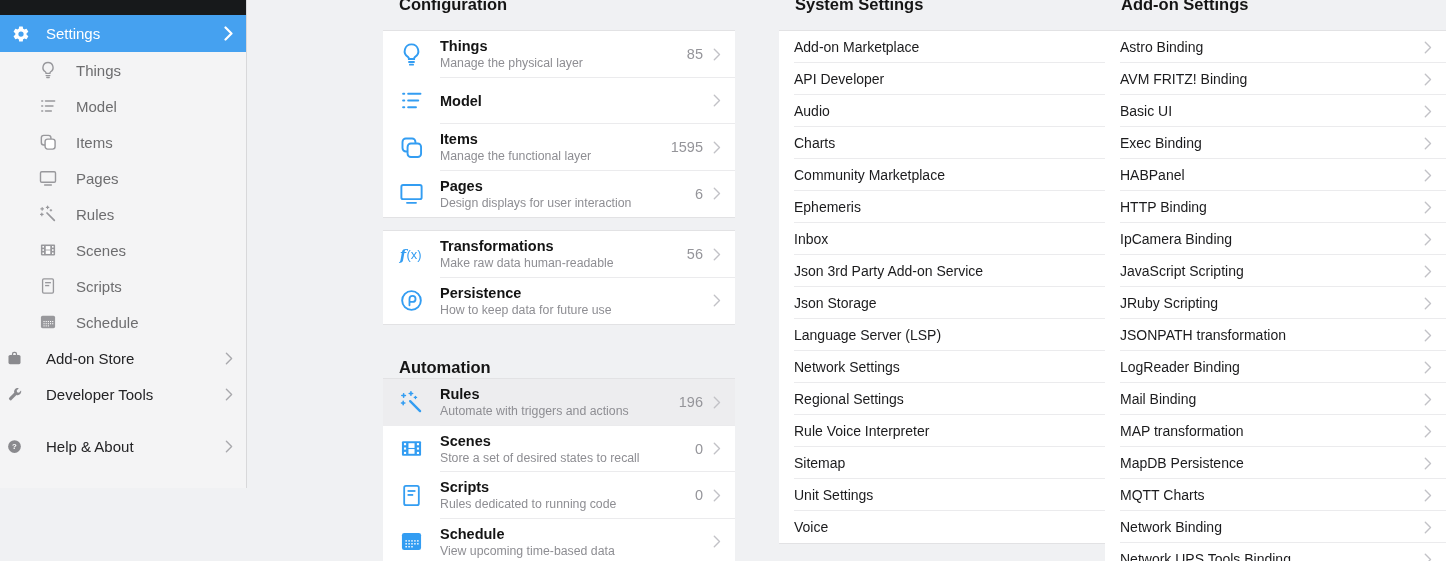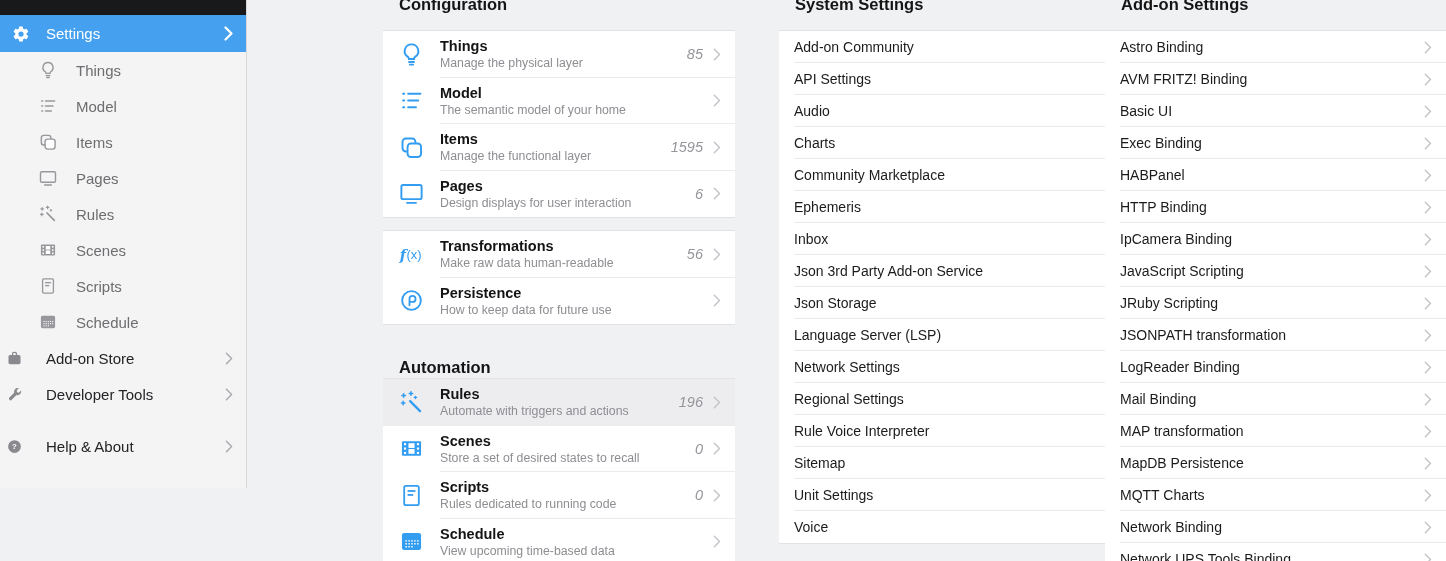--- a/index.html
+++ b/index.html
@@ -62,21 +62,21 @@
   .rich-row.highlighted{background:#ededef;}
   .rich-row:not(:last-child)::after{
     content:'';position:absolute;left:57px;right:0;bottom:0;border-bottom:1px solid #ebebed;
   }
   .rich-ic{width:57px;flex:0 0 57px;display:flex;justify-content:center;color:var(--icon-blue);}
   .rich-ic .glyph{width:27px;height:27px;display:flex;}
   .rich-main{flex:1;min-width:0;}
   .rich-title{font-size:14.5px;font-weight:bold;color:#141414;line-height:18px;}
   .rich-desc{font-size:12.3px;color:#8e8e93;line-height:15px;margin-top:1px;}
   .rich-after{display:flex;align-items:center;gap:10px;padding-right:14px;}
-  .count{font-size:14.5px;color:#95959a;font-style:italic;}
+  .count{font-size:14.5px;color:#95959a;}
   .chev-sm{width:8px;height:13px;color:#c2c2c7;display:flex;}
   
   .simple-row{
     height:32px;display:flex;align-items:center;position:relative;
     padding:0 14px 0 15px;font-size:14px;color:#1b1b1d;box-sizing:border-box;
   }
   .simple-row:not(:last-child)::after{
     content:'';position:absolute;left:15px;right:0;bottom:0;border-bottom:1px solid #ebebed;
   }
   .simple-row .chev-sm{margin-left:auto;}
@@ -284,21 +284,20 @@
               <line x1="9" y1="12" x2="18" y2="12"></line>
               <line x1="9" y1="18" x2="16" y2="18"></line>
               <line x1="4.5" y1="6" x2="5.6" y2="6"></line>
               <line x1="4.5" y1="12" x2="5.6" y2="12"></line>
               <line x1="4.5" y1="18" x2="5.6" y2="18"></line>
             </svg>
           </span>
         </span>
         <div class="rich-main">
           <div class="rich-title">Model</div>
-          <div class="rich-desc">The semantic model of your home</div>
         </div>
         <div class="rich-after">
           <span class="chev-sm">
             <svg viewBox="0 0 9 15" fill="none" stroke="currentColor" stroke-width="1.6" stroke-linecap="round" stroke-linejoin="round">
               <polyline points="1.5,1.5 7.5,7.5 1.5,13.5"></polyline>
             </svg>
           </span>
         </div>
       </div>
       <div class="rich-row">
@@ -507,29 +506,29 @@
           </span>
         </div>
       </div>
     </div>
 </section>
 
 <section class="col" id="col-system">
   <h2 class="block-title">System Settings</h2>
   <div class="card">
       <div class="simple-row">
-        <span>Add-on Community</span>
-        <span class="chev-sm">
-          <svg viewBox="0 0 9 15" fill="none" stroke="currentColor" stroke-width="1.6" stroke-linecap="round" stroke-linejoin="round">
-            <polyline points="1.5,1.5 7.5,7.5 1.5,13.5"></polyline>
-          </svg>
-        </span>
-      </div>
-      <div class="simple-row">
-        <span>API Settings</span>
+        <span>Add-on Marketplace</span>
+        <span class="chev-sm">
+          <svg viewBox="0 0 9 15" fill="none" stroke="currentColor" stroke-width="1.6" stroke-linecap="round" stroke-linejoin="round">
+            <polyline points="1.5,1.5 7.5,7.5 1.5,13.5"></polyline>
+          </svg>
+        </span>
+      </div>
+      <div class="simple-row">
+        <span>API Developer</span>
         <span class="chev-sm">
           <svg viewBox="0 0 9 15" fill="none" stroke="currentColor" stroke-width="1.6" stroke-linecap="round" stroke-linejoin="round">
             <polyline points="1.5,1.5 7.5,7.5 1.5,13.5"></polyline>
           </svg>
         </span>
       </div>
       <div class="simple-row">
         <span>Audio</span>
         <span class="chev-sm">
           <svg viewBox="0 0 9 15" fill="none" stroke="currentColor" stroke-width="1.6" stroke-linecap="round" stroke-linejoin="round">

